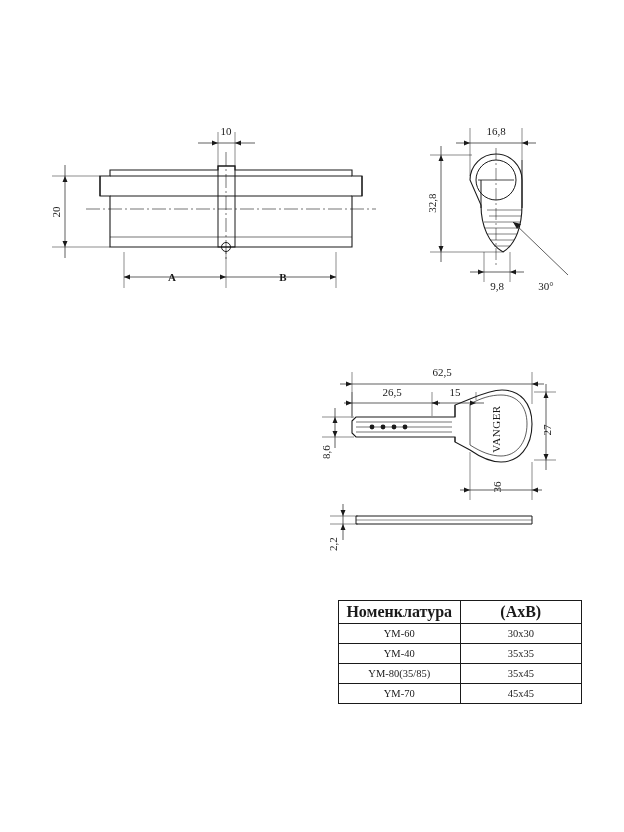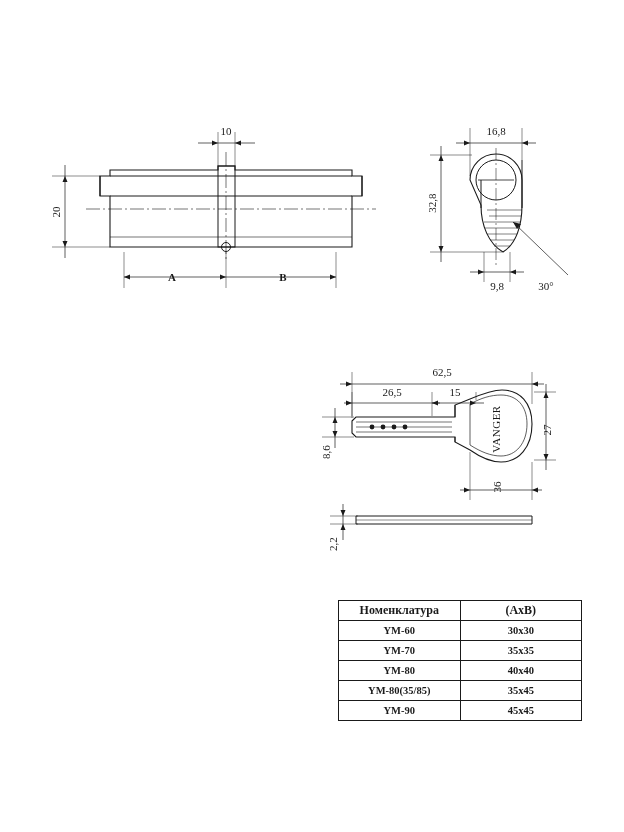--- a/index.html
+++ b/index.html
@@ -36,25 +36,25 @@
     border-collapse: collapse;
     font-family: "Liberation Serif", serif;
     font-size: 10.5px;
     color: #1a1a1a;
   }
   .tbl th, .tbl td {
     border: 1px solid #1a1a1a;
     text-align: center;
     padding: 2px 0 2px 0;
     height: 15px;
-    font-weight: bold;
+    font-weight: normal;
   }
   .tbl th {
     font-weight: bold;
-    font-size: 12px;
+    font-size: 16px;
   }
   .tbl .c1 { width: 50%; }
   .tbl .c2 { width: 50%; }
 </style>
 </head>
 <body>
 
 <div id="sheet">
 
   <svg width="624" height="832" viewBox="0 0 624 832">
@@ -298,31 +298,27 @@
         <th class="c1">Номенклатура</th>
         <th class="c2">(AxB)</th>
       </tr>
     </thead>
     <tbody>
       <tr>
         <td>YM-60</td>
         <td>30x30</td>
       </tr>
       <tr>
-        <td>YM-70</td>
+        <td>YM-40</td>
         <td>35x35</td>
-      </tr>
-      <tr>
-        <td>YM-80</td>
-        <td>40x40</td>
       </tr>
       <tr>
         <td>YM-80(35/85)</td>
         <td>35x45</td>
       </tr>
       <tr>
-        <td>YM-90</td>
+        <td>YM-70</td>
         <td>45x45</td>
       </tr>
     </tbody>
   </table>
 
 </div>
 
 </body></html>

